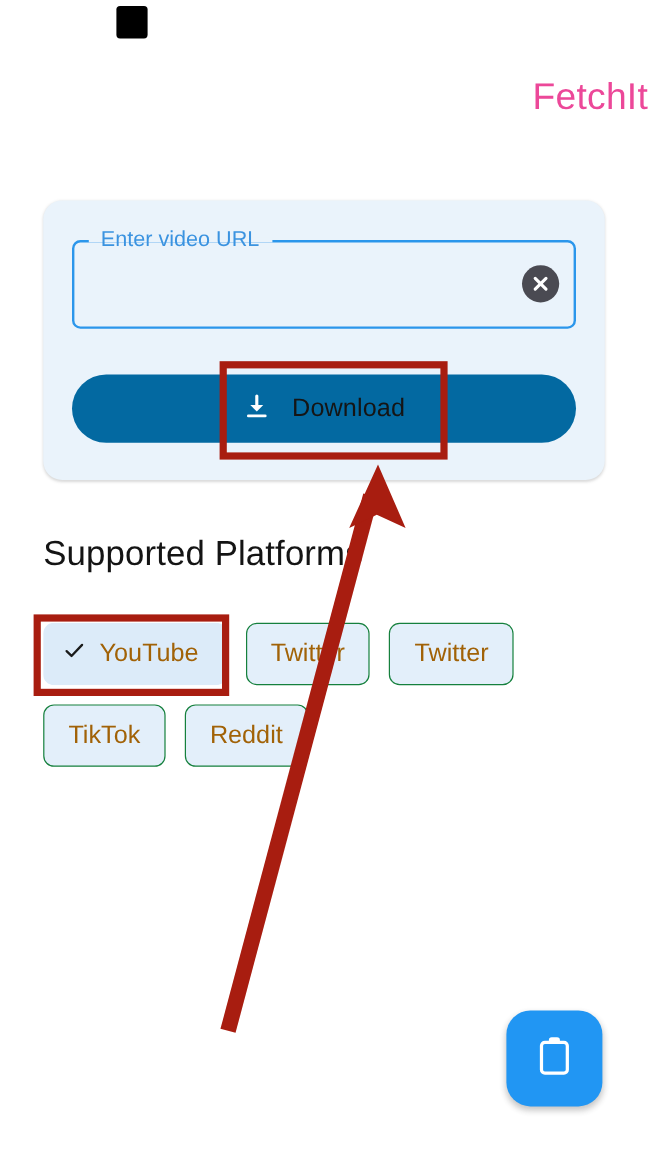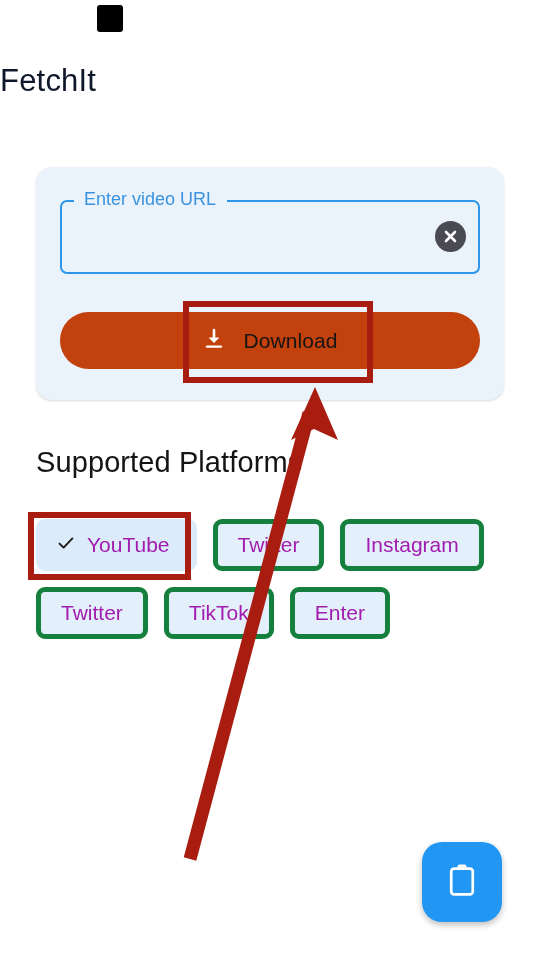--- a/index.html
+++ b/index.html
@@ -34,24 +34,24 @@
     background: #000000;
     border-radius: 3px;
   }
 
   
   .app-title {
     position: absolute;
     left: 0;
     top: 63px;
     width: 540px;
-    text-align: left;
+    text-align: right;
     font-size: 31px;
     font-weight: 400;
-    color: #0f172a;
+    color: #ec4899;
     letter-spacing: 0.2px;
   }
 
   
   .url-card {
     position: absolute;
     left: 36px;
     top: 167px;
     width: 468px;
     height: 233px;
@@ -132,21 +132,21 @@
   .clear-btn svg { display: block; }
 
   
   .download-btn {
     position: absolute;
     left: 24px;
     top: 145px;
     width: 420px;
     height: 57px;
     border-radius: 29px;
-    background: #c2410c;
+    background: #0369a1;
     border: none;
     display: flex;
     align-items: center;
     justify-content: center;
     gap: 17px;
     cursor: pointer;
     font-family: "Liberation Sans", sans-serif;
   }
 
   .download-btn .dl-label {
@@ -178,26 +178,26 @@
     flex-wrap: wrap;
     gap: 16px 16px;
     align-content: flex-start;
   }
 
   .chip {
     height: 52px;
     padding: 0 20px;
     border-radius: 9px;
     background: #e3effa;
-    border: 5px solid #15803d;
+    border: 1px solid #15803d;
     display: flex;
     align-items: center;
     gap: 11px;
     font-size: 21px;
-    color: #a21caf;
+    color: #a16207;
     cursor: pointer;
     white-space: nowrap;
     font-family: "Liberation Sans", sans-serif;
   }
 
   .chip.selected {
     border-color: transparent;
     background: #dcebf9;
     padding-left: 15px;
     padding-right: 22px;
@@ -294,34 +294,31 @@
           <path d="M3.5 10.6 L7.6 14.6 L16.4 5.4" stroke="#1b1b1b" stroke-width="1.9" fill="none" stroke-linecap="round" stroke-linejoin="round"></path>
         </svg>
       </span>
       <span>YouTube</span>
     </div>
 
     <div class="chip">
       <span>Twitter</span>
     </div>
 
-    <div class="chip">
-      <span>Instagram</span>
-    </div>
 
     <div class="chip">
       <span>Twitter</span>
     </div>
 
     <div class="chip">
       <span>TikTok</span>
     </div>
 
     <div class="chip">
-      <span>Enter</span>
+      <span>Reddit</span>
     </div>
   </div>
 
   <button class="fab">
     <span>
       <svg width="38" height="38" viewBox="0 0 24 24">
         <rect x="5.2" y="4.2" width="13.6" height="16.2" rx="1.8" fill="none" stroke="#ffffff" stroke-width="1.7"></rect>
         <path d="M9.6 4.2 L9.6 3.0 A1 1 0 0 1 10.6 2.0 L13.4 2.0 A1 1 0 0 1 14.4 3.0 L14.4 4.2 Z" fill="#ffffff" stroke="#ffffff" stroke-width="1.0"></path>
       </svg>
     </span>

